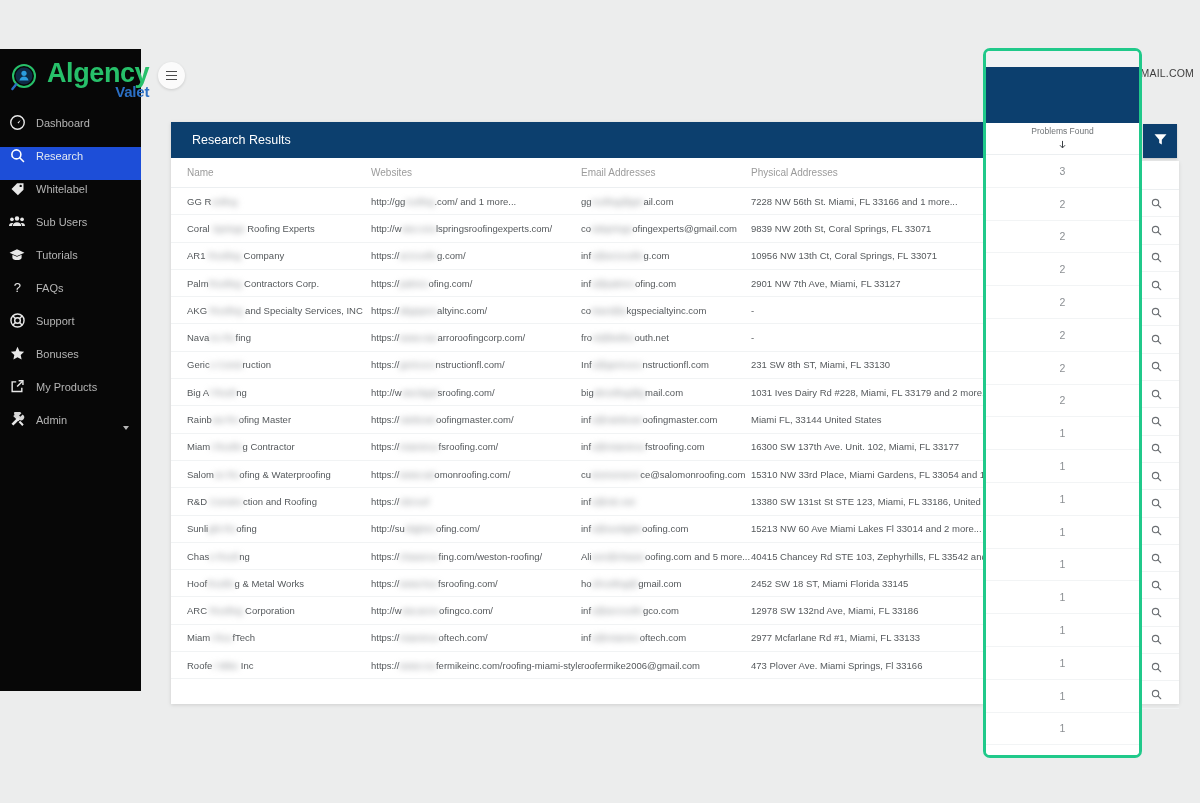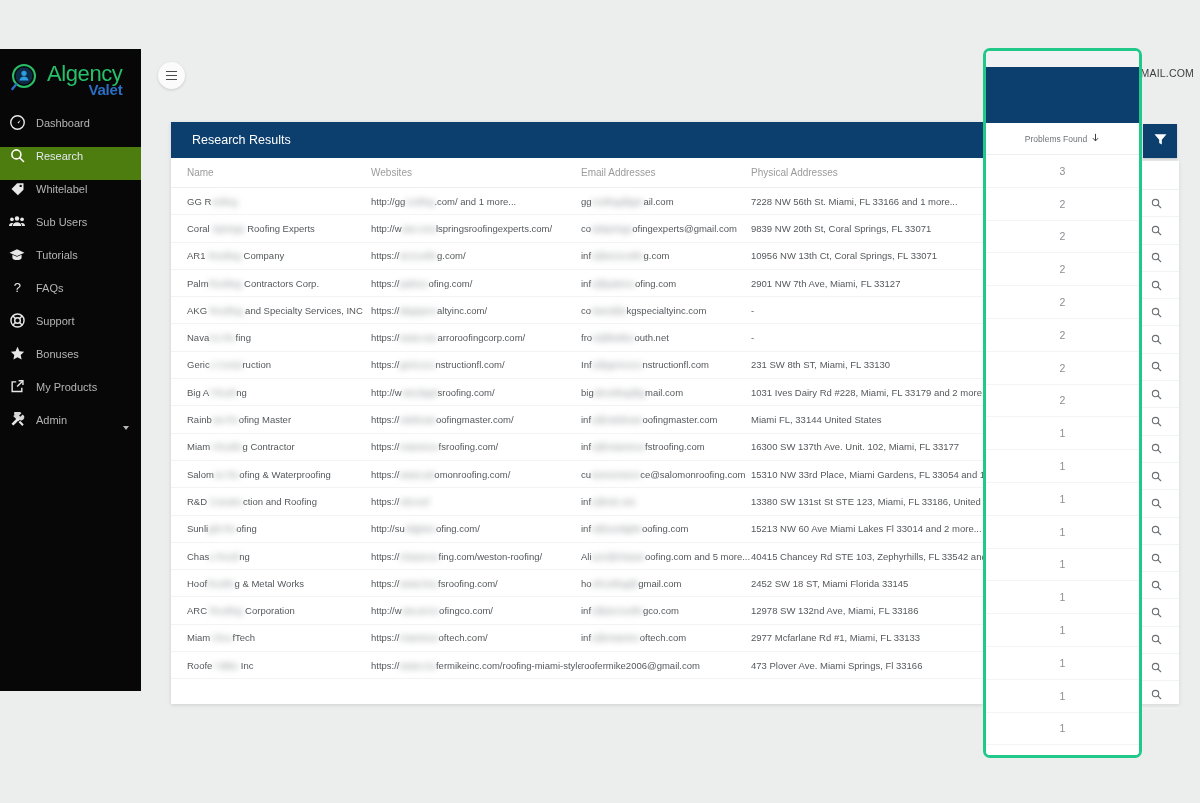--- a/index.html
+++ b/index.html
@@ -19,41 +19,41 @@
     color: #c7c7c7;
   }
   .logo-wrap {
     height: 59px; display: flex; align-items: center;
     padding-left: 8px; gap: 5px;
   }
   .logo-mark { width: 34px; height: 34px; position: relative; flex: 0 0 auto; }
   .logo-mark svg { display: block; }
   .logo-text { line-height: 1; padding-top: 2px; }
   .logo-top {
-    font-size: 22px; font-weight: normal; color: #27c06a;
+    font-size: 27px; font-weight: bold; color: #27c06a;
     letter-spacing: -0.4px; display: block;
   }
   .logo-bot {
     font-size: 15px; font-weight: bold; color: #2b6fc4;
     display: block; text-align: right; margin-top: -3px;
     letter-spacing: -0.2px;
   }
   .nav { margin-top: 6px; }
   .nav-item {
     display: flex; align-items: center; gap: 11px;
     height: 33px; padding: 0 10px 16px 9px;
     font-size: 11px; color: #b5b5b5; cursor: pointer; position: relative;
   }
   .nav-item .ico {
     width: 16px; height: 16px; flex: 0 0 16px;
     display: flex; align-items: center; justify-content: center;
     color: #e8e8e8;
   }
   .nav-item .ico svg { display:block; }
-  .nav-item.active { background: #4d7c0f; color: #e4eaf1; }
+  .nav-item.active { background: #1d4ed8; color: #e4eaf1; }
   .nav-item.active .ico { color: #fff; }
   .nav-caret {
     position: absolute; right: 12px; top: 50%; transform: translateY(-50%);
     width: 0; height: 0;
     border-left: 3.5px solid transparent; border-right: 3.5px solid transparent;
     border-top: 4px solid #b5b5b5;
   }
 
   
   .hamburger {
@@ -127,21 +127,21 @@
     background: #fff;
     border: 3px solid #20c98a; border-radius: 7px;
     overflow: hidden; z-index: 5;
   }
   .prob-top-gap { height: 16px; background: #f1f2f3; }
   .prob-head-blue { height: 56px; background: #0c3f6e; }
   .prob-colhead {
     height: 32px; display: flex; align-items: center;
     justify-content: center; gap: 4px;
     font-size: 8.5px; color: #6f7376;
-    border-bottom: 1px solid #eceff1; background: #fff;
+    border-bottom: 1px solid #eceff1; background: #fff; flex-direction: column;
   }
   .prob-row {
     height: 32.8px; display: flex; align-items: center; justify-content: center;
     font-size: 10.5px; color: #8b8f93;
     border-bottom: 1px solid #f2f4f5; background: #fff;
   }
   .prob-row:last-child { border-bottom: none; }
 </style>
 </head>
 <body>

